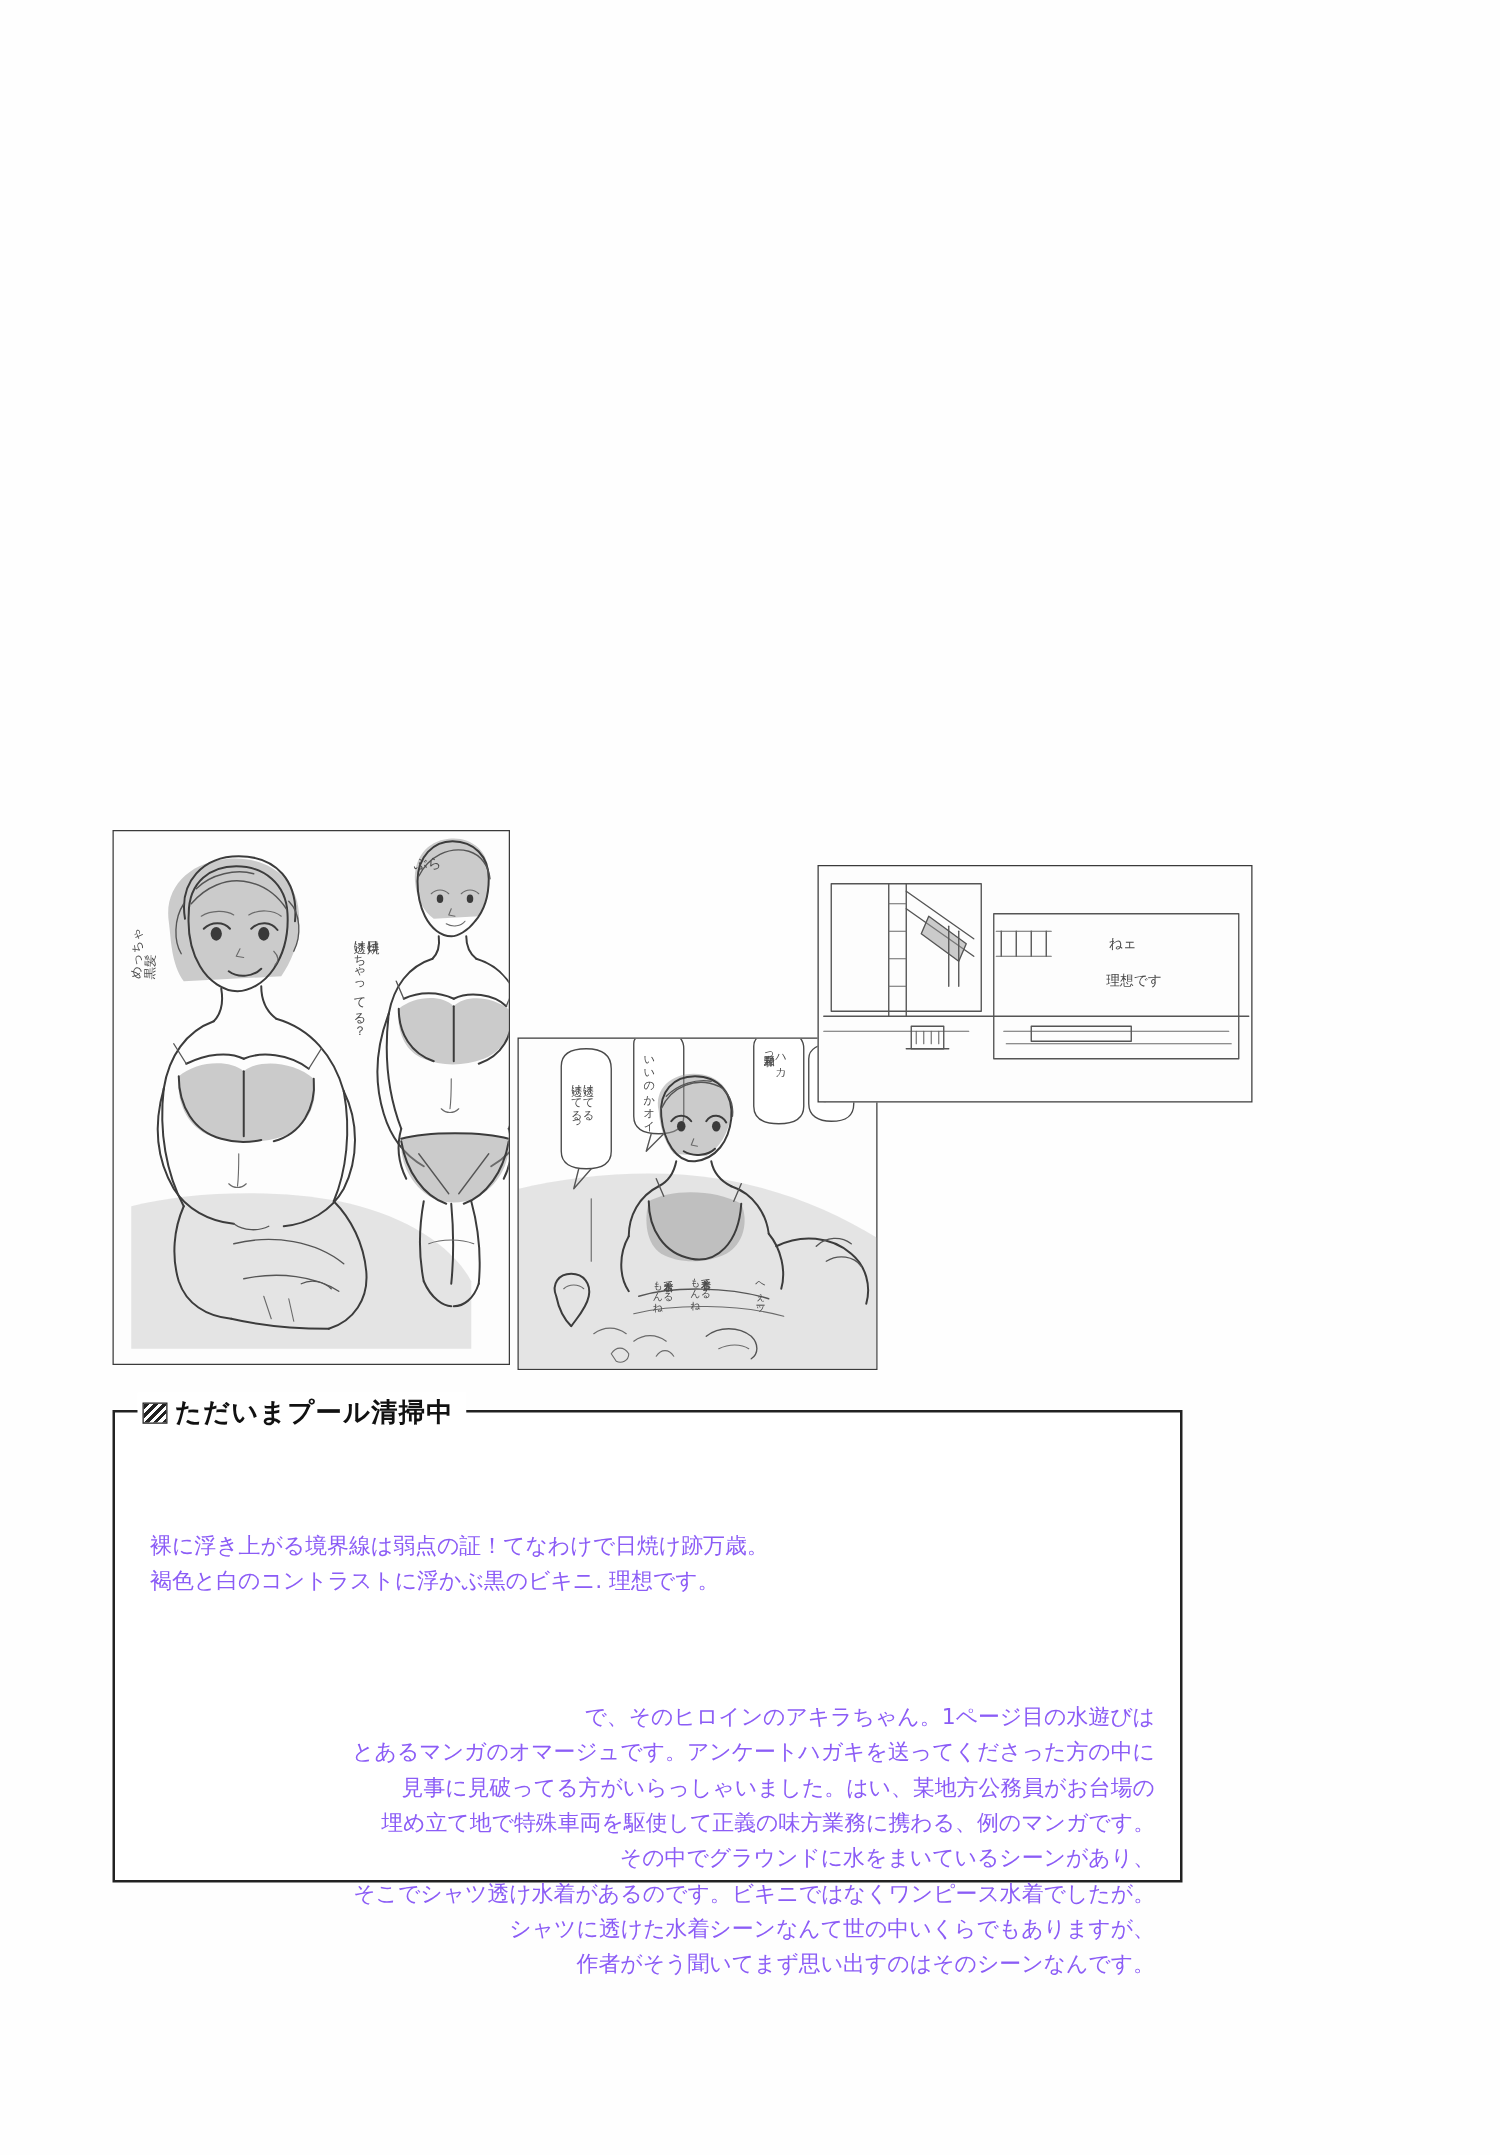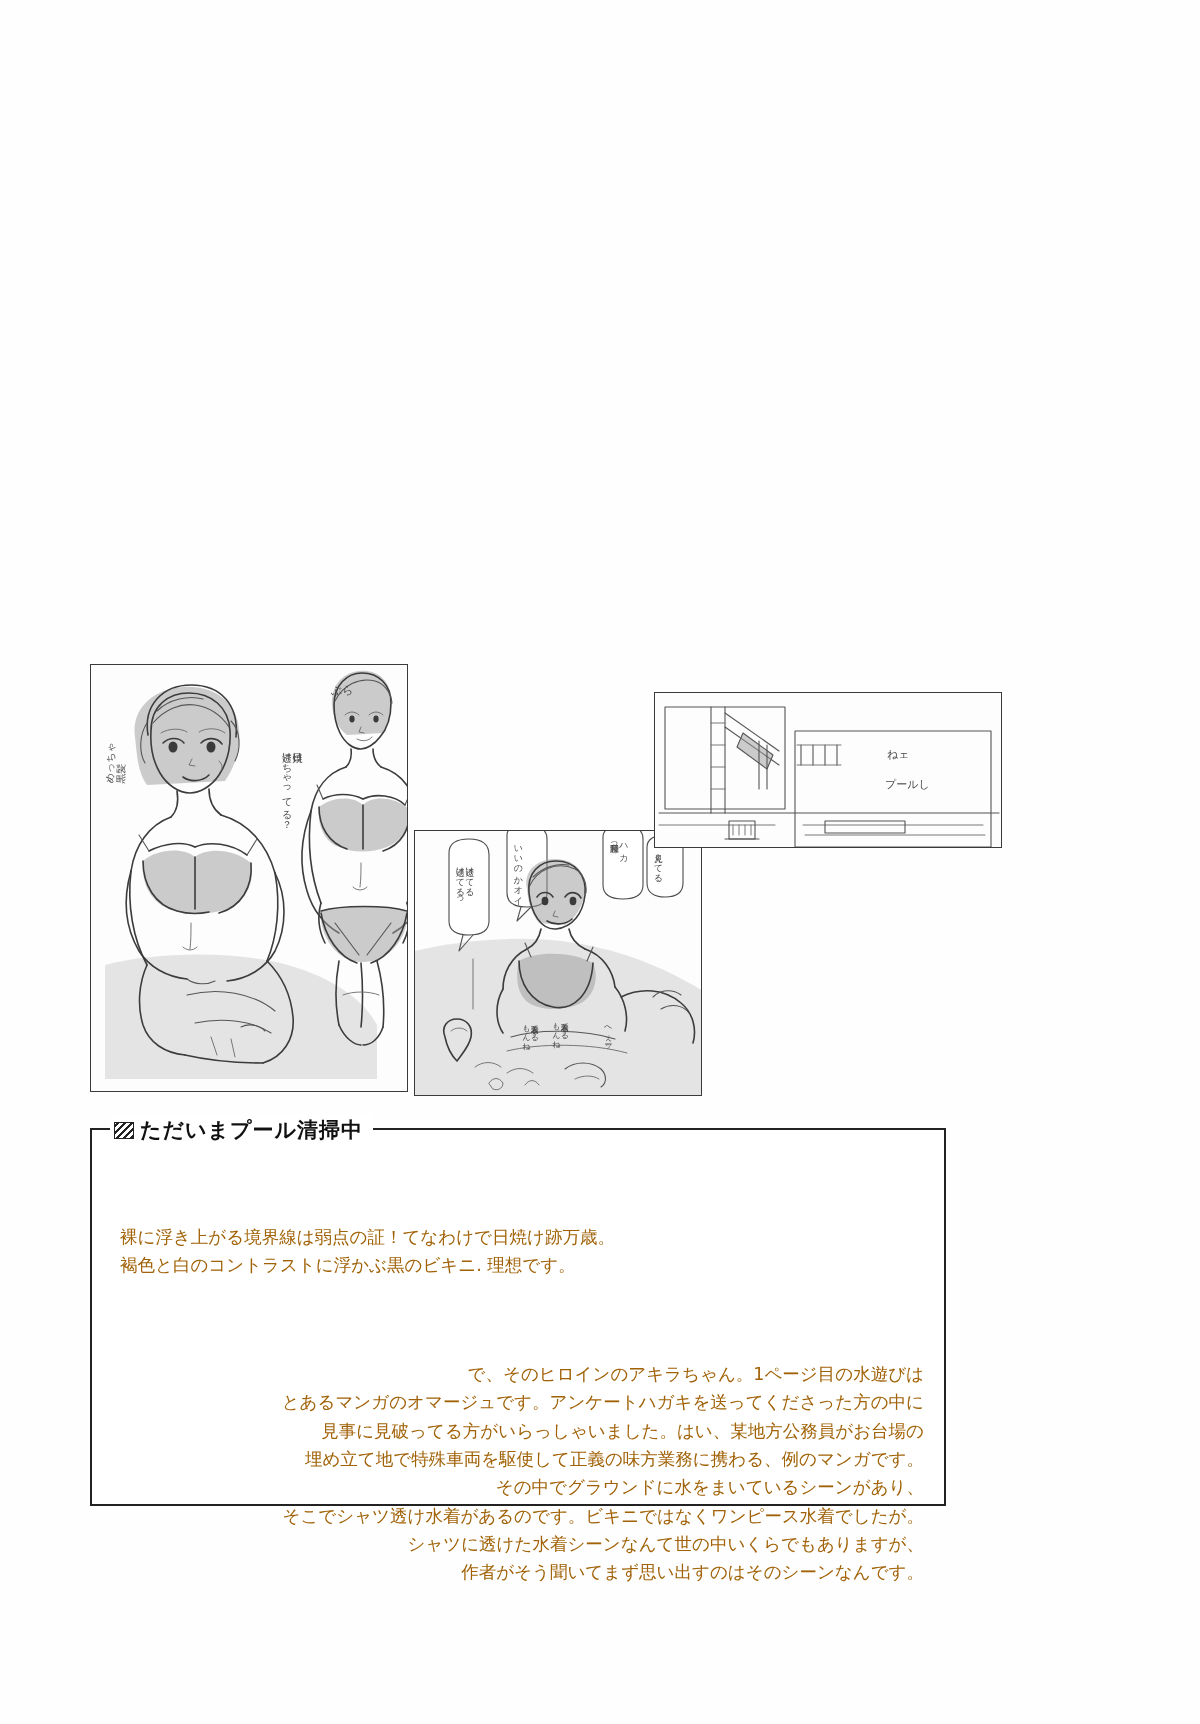--- a/index.html
+++ b/index.html
@@ -40,21 +40,21 @@
   #panel-comic {
     left: 414px;
     top: 830px;
     width: 288px;
     height: 266px;
   }
   #panel-poolside {
     left: 654px;
     top: 692px;
     width: 348px;
-    height: 156px;
+    height: 190px;
   }
 
   .sk { position: absolute; }
   .sk svg { display: block; }
 
   .sk-note {
     position: absolute;
     font-family: "DejaVu Sans", sans-serif;
     color: #4a4a4a;
     white-space: pre;
@@ -101,21 +101,21 @@
   }
 
   #comment-body {
     position: absolute;
     left: 28px;
     top: 36px;
     right: 20px;
     font-family: "DejaVu Sans", sans-serif;
     font-size: 17.5px;
     line-height: 1.62;
-    color: #a16207;
+    color: #8b5cf6;
     white-space: pre-wrap;
   }
   #comment-para-1 { margin: 0 0 24px 0; white-space: pre-wrap; }
   #comment-para-2 { margin: 0; white-space: pre-wrap; text-align: right; }
 
   .stroke { fill: none; stroke: #3c3c3c; stroke-width: 1.6; stroke-linecap: round; stroke-linejoin: round; }
   .stroke-thin { fill: none; stroke: #555; stroke-width: 1.1; stroke-linecap: round; stroke-linejoin: round; }
   .stroke-fine { fill: none; stroke: #6a6a6a; stroke-width: 0.9; stroke-linecap: round; stroke-linejoin: round; }
   .fill-dark { fill: #3a3a3a; stroke: none; }
   .fill-mid { fill: #9a9a9a; stroke: none; opacity: .5; }
@@ -361,21 +361,21 @@
         <path class="stroke-thin" d="M146 52 L146 72"></path>
         <path class="stroke-thin" d="M158 52 L158 72"></path>
         <path class="stroke-thin" d="M170 52 L170 72"></path>
         <path class="stroke-thin" d="M182 52 L182 72"></path>
         <path class="stroke-fine" d="M142 52 L186 52"></path>
         <path class="stroke-fine" d="M142 72 L186 72"></path>
       </svg>
     </div>
 
     <div class="sk-note" style="left:232px; top:56px; font-size:11px;">ねェ</div>
-    <div class="sk-note" style="left:230px; top:86px; font-size:11px;">プールし</div>
+    <div class="sk-note" style="left:230px; top:86px; font-size:11px;">理想です</div>
   </div>
 
   <div id="comment-box">
     <div id="comment-title-wrap">
       <span id="comment-title-marker"></span>
       <span id="comment-title">ただいまプール清掃中</span>
     </div>
     <div id="comment-body">
       <p id="comment-para-1">裸に浮き上がる境界線は弱点の証！てなわけで日焼け跡万歳。
 褐色と白のコントラストに浮かぶ黒のビキニ. 理想です。</p>

